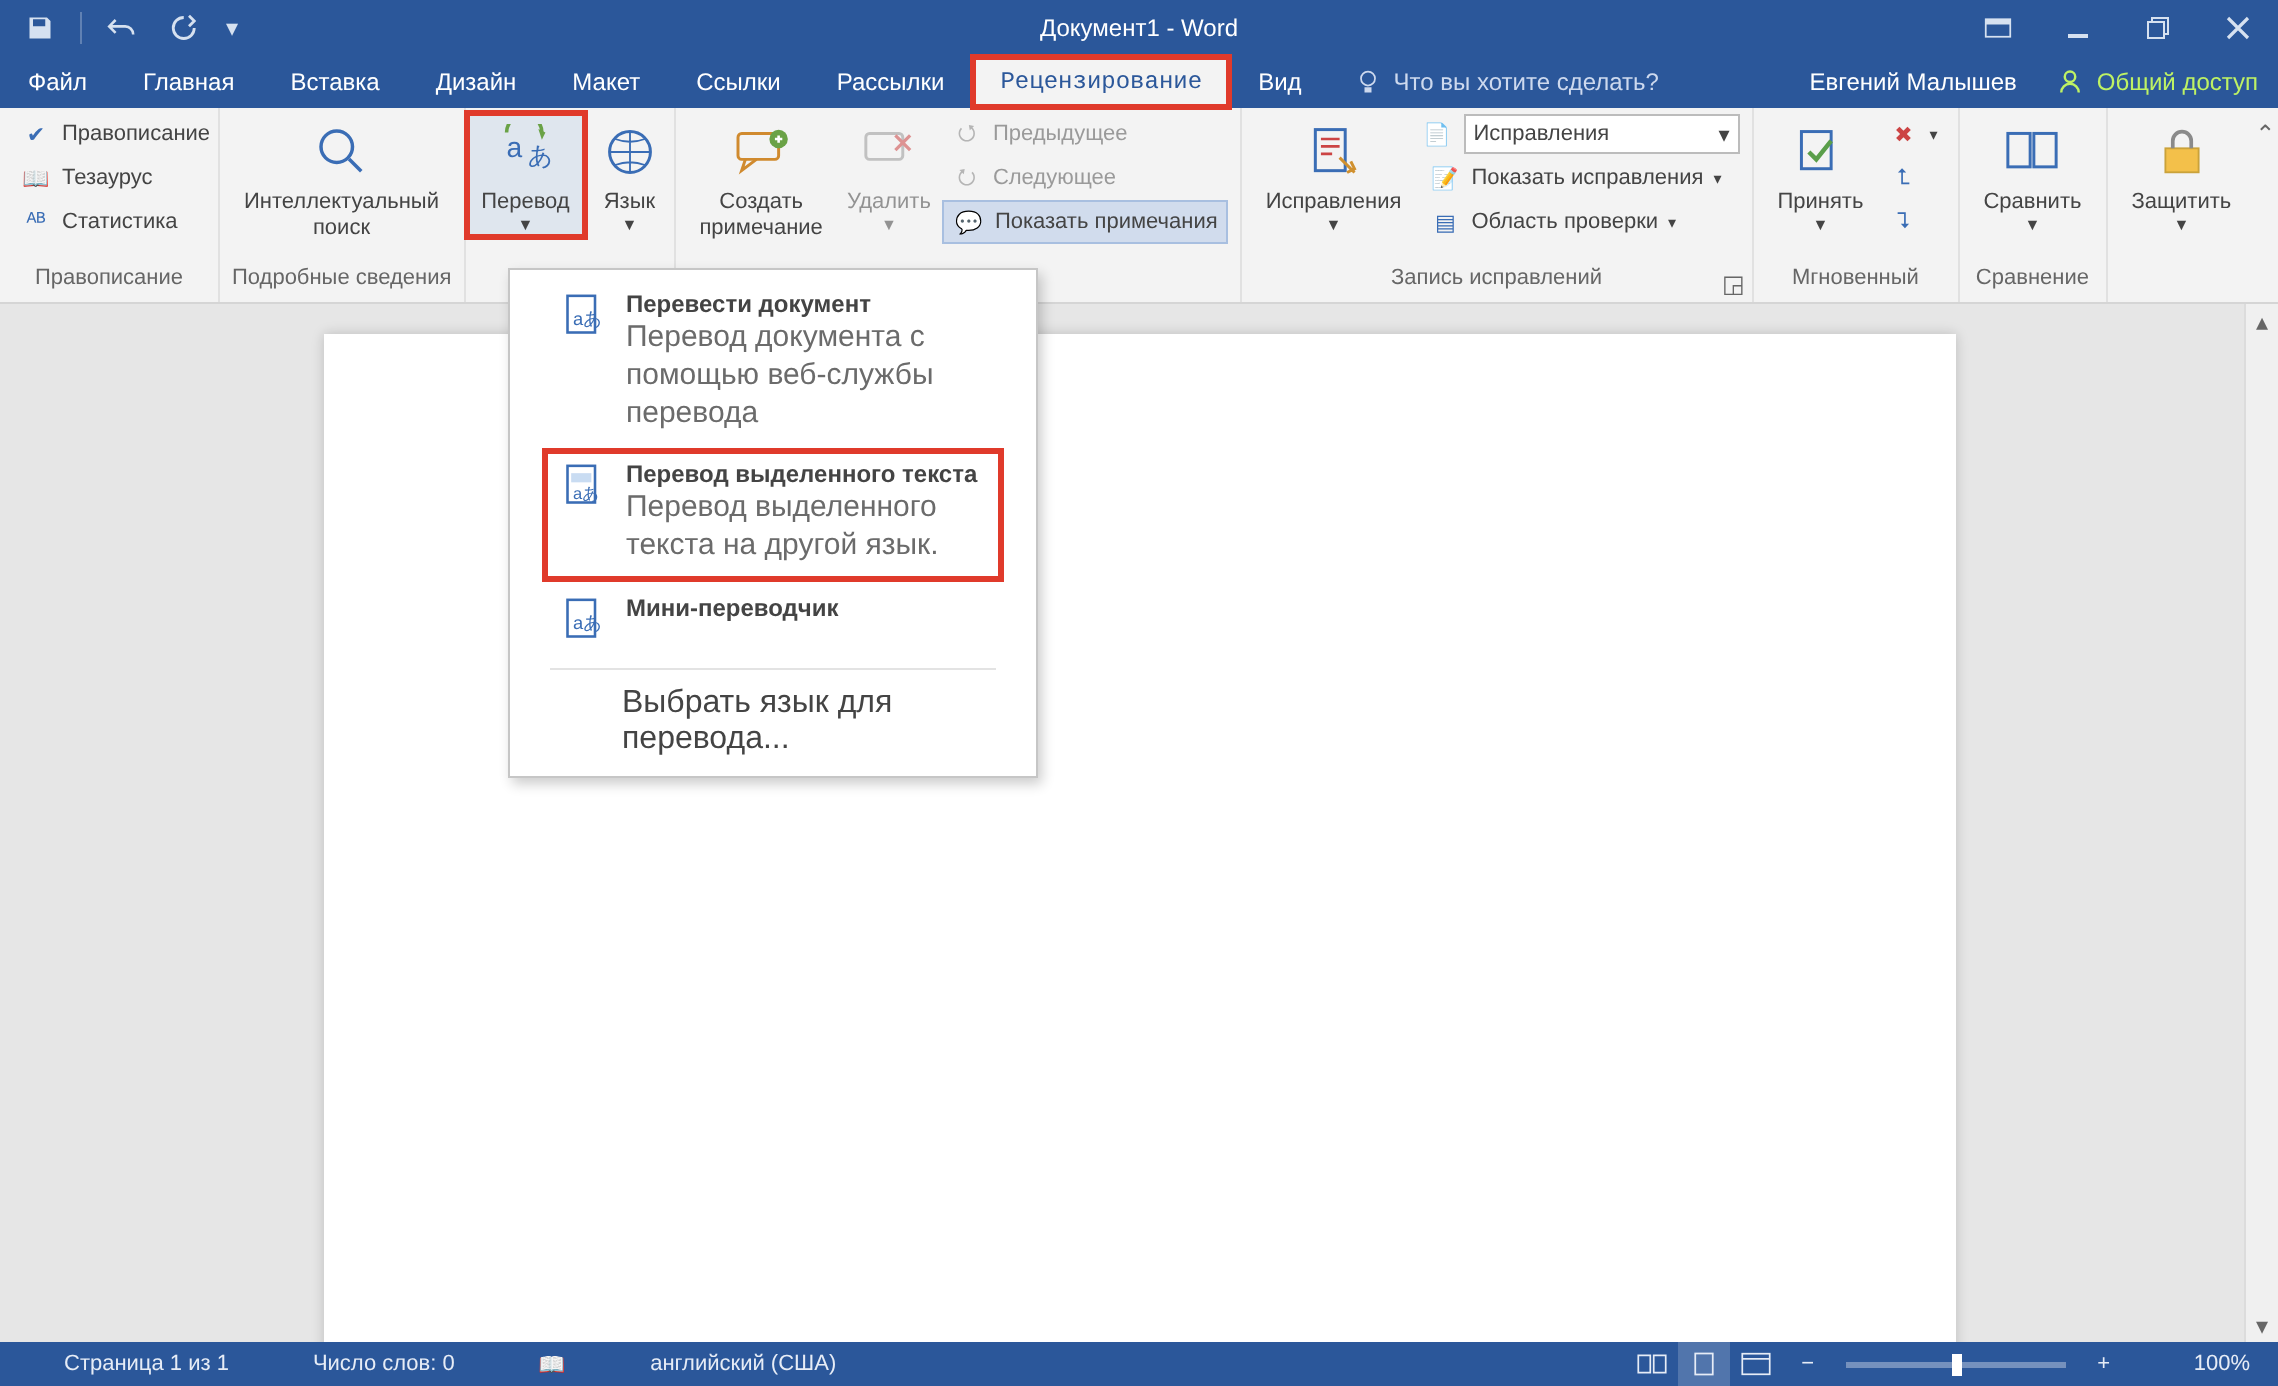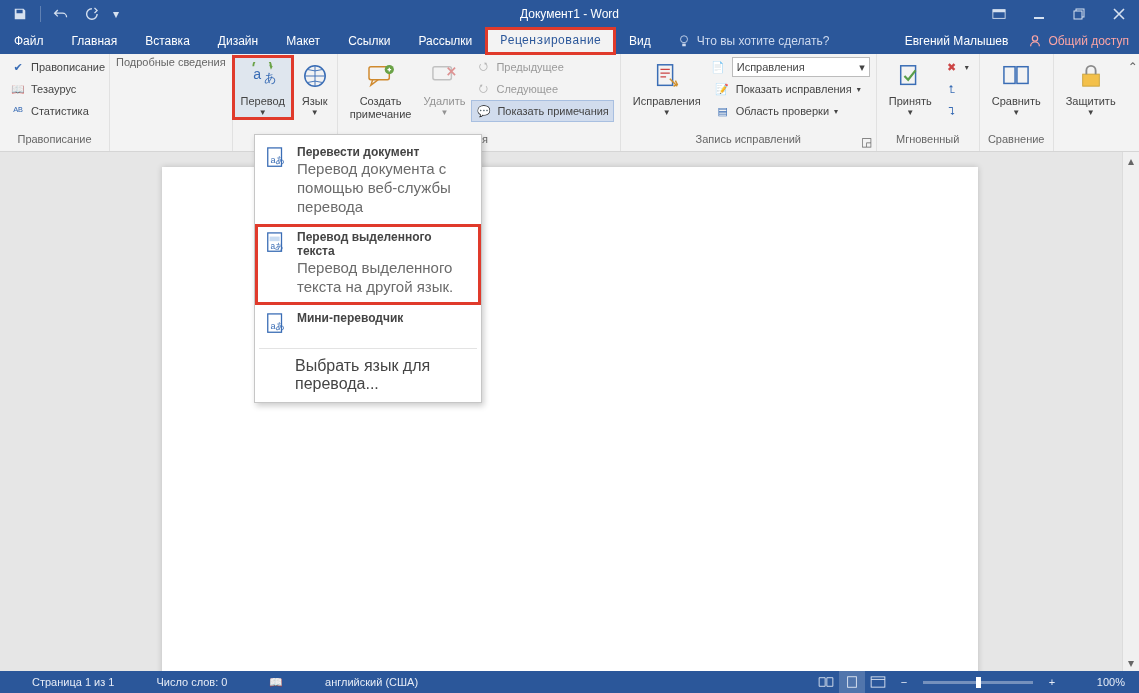--- a/index.html
+++ b/index.html
@@ -16,41 +16,41 @@
 
   
   .tabrow { height: 26px; background: #2b579a; display: flex; align-items: stretch; color: #fff; font-size: 12px; position: relative; }
   .tab { padding: 0 14px; display: flex; align-items: center; cursor: default; }
   .tab.file { font-weight: 400; }
   .tab.active { background: #f3f3f3; color: #2b579a; }
   .tab.hl { outline: 3px solid #e03a2b; outline-offset: -2px; font-family: Liberation Mono, monospace; }
   .tell { display: flex; align-items: center; gap: 6px; padding: 0 12px; color: #cdd9ee; }
   .tabrow-right { margin-left: auto; display: flex; align-items: center; }
   .user { padding: 0 10px; }
-  .share { display: flex; align-items: center; gap: 6px; padding: 0 10px; color: #fca5a5; }
+  .share { display: flex; align-items: center; gap: 6px; padding: 0 10px; color: #bef264; }
 
   
   .ribbon { height: 98px; background: #f3f3f3; border-bottom: 1px solid #d5d5d5; display: flex; white-space: nowrap; }
   .group { border-right: 1px solid #e1e1e1; padding: 2px 6px 0; display: flex; flex-direction: column; position: relative; }
   .group-body { flex: 1; display: flex; align-items: flex-start; }
   .group-label { height: 18px; text-align: center; font-size: 11px; color: #666; }
   .big-btn { display: flex; flex-direction: column; align-items: center; justify-content: flex-start; padding: 2px 6px; min-width: 52px; text-align: center; font-size: 11px; line-height: 1.15; }
   .big-btn .ico { width: 32px; height: 32px; display: flex; align-items: center; justify-content: center; margin: 2px 0 3px; color: #3a6db5; }
   .big-btn.hl { background: #dfe6ee; outline: 3px solid #e03a2b; outline-offset: -2px; }
   .small-row { display: flex; align-items: center; gap: 5px; padding: 2px 4px; font-size: 11px; height: 22px; }
   .small-row .si { width: 16px; height: 16px; display: flex; align-items: center; justify-content: center; color: #3a6db5; }
   .small-row.disabled { color: #9a9a9a; }
   .small-row.disabled .si { color: #b5b5b5; }
   .small-row.pressed { background: #d1dced; border: 1px solid #a8bfe0; }
   .stack { display: flex; flex-direction: column; }
   .combo { height: 20px; border: 1px solid #bcbcbc; background: #fff; display: flex; align-items: center; padding: 0 4px; font-size: 11px; gap: 6px; width: 138px; justify-content: space-between; }
   .lnch { position: absolute; right: 2px; bottom: 2px; width: 14px; height: 14px; display:flex; align-items:center; justify-content:center; color:#666; }
 
   
-  .dropdown { position: absolute; left: 254px; top: 134px; width: 228px; background: #fff; border: 1px solid #c6c6c6; box-shadow: 2px 3px 6px rgba(0,0,0,.2); z-index: 50; padding: 4px 0; }
+  .dropdown { position: absolute; left: 254px; top: 134px; width: 265px; background: #fff; border: 1px solid #c6c6c6; box-shadow: 2px 3px 6px rgba(0,0,0,.2); z-index: 50; padding: 4px 16px; }
   .dd-item { display: flex; gap: 8px; padding: 6px 10px 8px 8px; }
   .dd-item.hl { outline: 3px solid #e03a2b; outline-offset: -3px; }
   .dd-ico { width: 26px; height: 26px; flex: none; display:flex; align-items:center; justify-content:center; color:#3a6db5; }
   .dd-title { font-size: 12px; font-weight: 600; color: #444; }
   .dd-desc { font-size: 15px; color: #6b6b6b; line-height: 1.25; margin-top: 1px; }
   .dd-sep { height: 1px; background: #e3e3e3; margin: 3px 4px; }
   .dd-cmd { padding: 5px 10px 5px 40px; font-size: 16px; }
 
   
   .docwrap { position: absolute; left: 0; right: 0; top: 152px; bottom: 22px; background: #e6e6e6; overflow: hidden; }
@@ -169,20 +169,32 @@
       <div class="small-row">
             <span class="si">ᴬᴮ</span>
             <span>Статистика</span>
           </div>
     </div>
       </div>
     <div class="group-label">Правописание</div>
   </div>
 
   <div class="group">
+    <div class="group-body">
+      <div class="big-btn">
+        <div class="ico">
+            <svg width="28" height="28" viewBox="0 0 32 32">
+              <circle cx="13" cy="13" r="9" fill="none" stroke="currentColor" stroke-width="2"></circle>
+              <path d="M20 20l7 7" stroke="currentColor" stroke-width="2"></path>
+            </svg>
+          </div>
+        <span style="white-space:pre-line;">Интеллектуальный
+поиск</span>
+      </div>
+    </div>
     <div class="group-label">Подробные сведения</div>
   </div>
 
   <div class="group" style="padding-left:0;padding-right:0;">
     <div class="group-body">
       <div class="big-btn hl" style="min-width:60px;">
         <div class="ico">
             <svg width="30" height="28" viewBox="0 0 34 30">
               <text x="6" y="18" font-size="16" fill="currentColor">a</text>
               <text x="18" y="22" font-size="14" fill="currentColor">あ</text>

